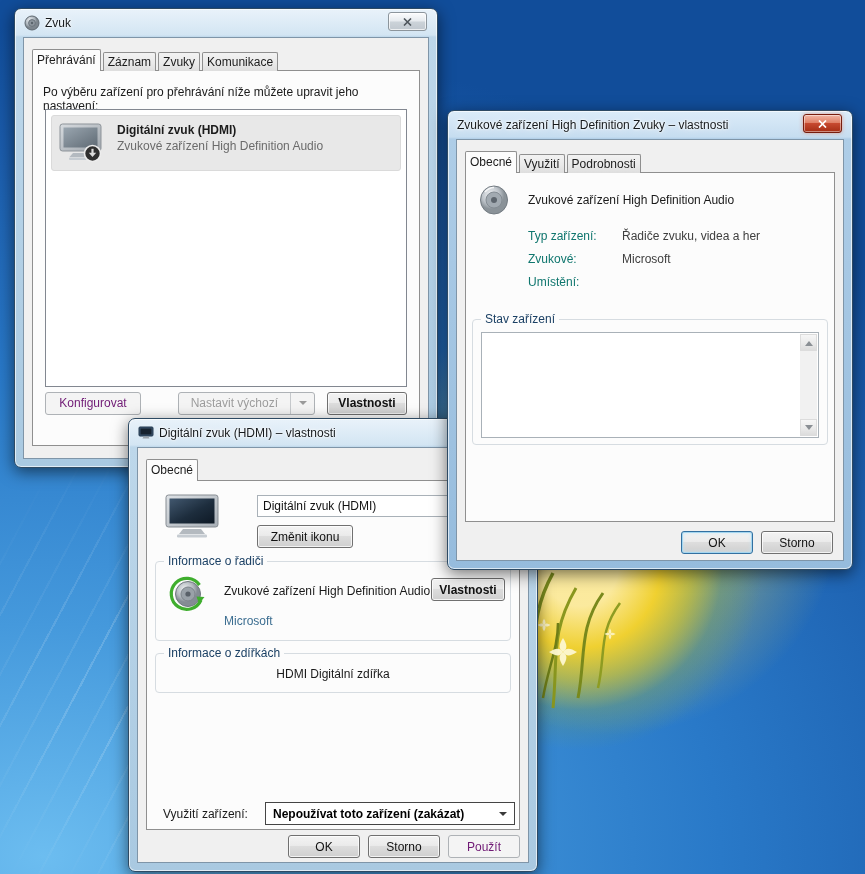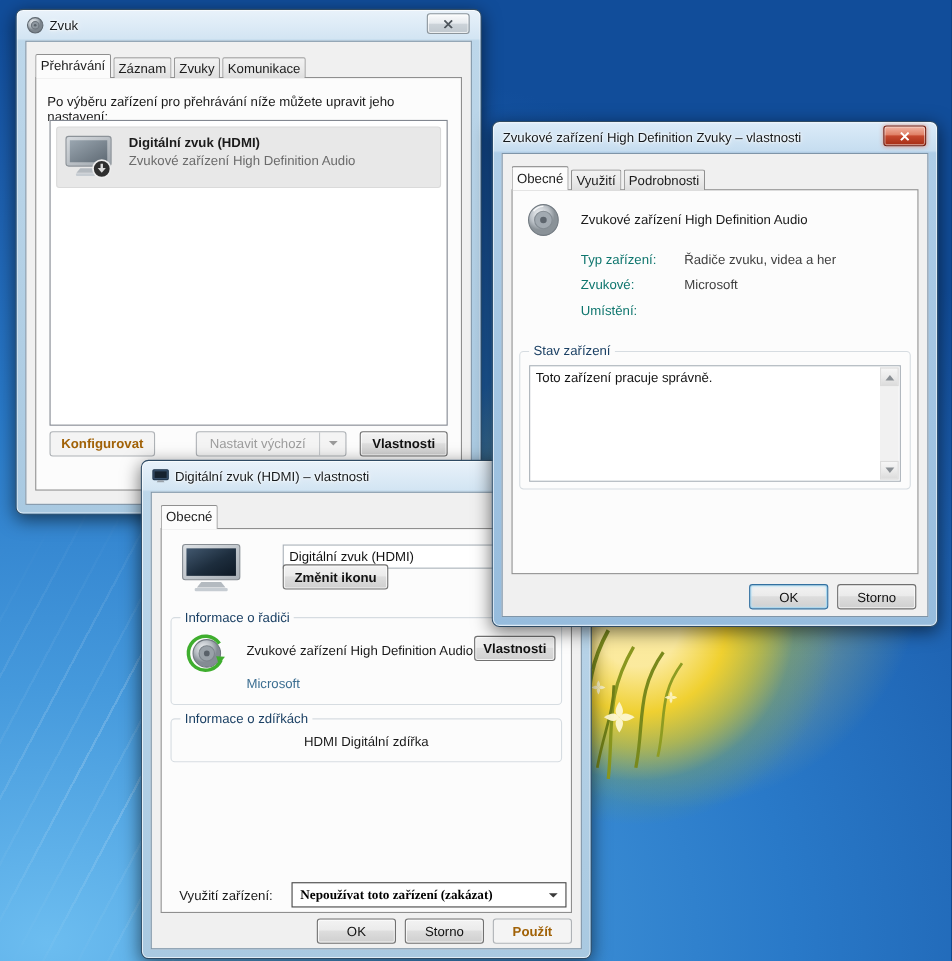--- a/index.html
+++ b/index.html
@@ -35,29 +35,29 @@
   .tabs{position:absolute;left:8px;top:11px;display:flex;z-index:5;}
   .tab{height:19px;line-height:18px;margin-top:3px;padding:0 4px;font-size:12px;color:#1c1c1c;
     background:linear-gradient(#f2f2f2,#eaeaea 55%,#dedede);border:1px solid #8f8f8f;border-bottom:0;
     border-radius:2px 2px 0 0;margin-right:2px;}
   .tab.active{height:22px;line-height:21px;margin-top:0;background:#fcfcfc;z-index:6;position:relative;}
   .page{position:absolute;background:#fcfcfc;border:1px solid #8f8f8f;}
   
   .btn{height:23px;padding:0 10px;font-size:12px;color:#121212;display:inline-flex;align-items:center;justify-content:center;
     background:linear-gradient(#f3f3f3,#ebebeb 45%,#dddddd 50%,#cfcfcf);border:1px solid #707070;border-radius:3px;
     box-shadow:inset 0 0 0 1px rgba(255,255,255,.75);white-space:nowrap;}
-  .btn.disabled{background:#f4f4f4;border-color:#aeb2b6;color:#a16207;box-shadow:none;font-weight:bold;}
+  .btn.disabled{background:#f4f4f4;border-color:#aeb2b6;color:#701a75;box-shadow:none;}
   .btn.focusdef{border-color:#3270a0;box-shadow:inset 0 0 0 1px #a4d6f0, inset 0 0 4px #bfe5f7;}
   .splitbtn{display:inline-flex;height:23px;border:1px solid #aeb2b6;border-radius:3px;background:#f4f4f4;color:#9d9d9d;}
   .splitbtn .main{padding:0 12px;display:flex;align-items:center;}
   .splitbtn .arrowpart{width:24px;display:flex;align-items:center;justify-content:center;border-left:1px solid #c6c9cc;}
   .tri-down{width:0;height:0;border:4px solid transparent;border-top:4px solid #9a9a9a;margin-top:4px;}
   .tri-down.dark{border-top-color:#3a3a3a;}
   .textbox{border:1px solid #a9b1b8;background:#fff;height:22px;font-size:12px;padding:0 5px;font-family:"Liberation Sans",sans-serif;color:#111;}
-  .combo{position:absolute;border:1px solid #454545;background:#fff;height:23px;display:flex;align-items:center;padding:0 7px;font-size:12px;color:#000;font-family:Liberation Serif, serif;}
+  .combo{position:absolute;border:1px solid #454545;background:#fff;height:23px;display:flex;align-items:center;padding:0 7px;font-size:12px;color:#000;}
   .combo .tri-down{margin-left:auto;}
   .groupbox{position:absolute;border:1px solid #d6dce1;border-radius:4px;}
   .legend{position:absolute;top:-8px;left:8px;background:#fcfcfc;padding:0 4px;color:#1b4064;font-size:12px;white-space:nowrap;}
   .linktext{color:#3c6e91;}
   
   .listbox{position:absolute;background:#fff;border:1px solid #828790;}
   .device-item{margin:5px;padding:6px 6px;display:flex;gap:12px;align-items:flex-start;background:#e8e8e8;border:1px solid #dadada;border-radius:3px;}
   .dev-name{font-weight:bold;color:#1b1b1b;line-height:16px;}
   .dev-sub{color:#6b6b6b;line-height:16px;}
   
@@ -212,21 +212,21 @@
                   <stop offset="1" stop-color="#0e1925"></stop>
                 </linearGradient>
             </defs>
             <rect x="3" y="2" width="52" height="32" rx="2.5" fill="url(#mg2)" stroke="#878d93"></rect>
             <rect x="6.5" y="5.5" width="45" height="25" fill="url(#sg2)"></rect>
             <path d="M20 36 h18 l4 5 h-26 z" fill="#b4bac0"></path>
             <rect x="14" y="41.5" width="30" height="3" rx="1.2" fill="#c6ccd2"></rect>
           </svg>
         </span>
         <input class="textbox" style="position: absolute; left: 110px; top: 14px; width: 196px;" value="Digitální zvuk (HDMI)">
-        <div class="btn" style="position:absolute;left:110px;top:32px;width:96px;font-weight:bold;">Změnit ikonu</div>
+        <div class="btn" style="position:absolute;left:110px;top:44px;width:96px;font-weight:normal;">Změnit ikonu</div>
 
         <div class="groupbox" style="left:8px;right:8px;top:80px;height:80px;">
           <span class="legend">Informace o řadiči</span>
           <span style="position:absolute;left:12px;top:14px;">
             <svg width="38" height="38" viewBox="0 0 38 38">
               <defs>
                   <radialGradient id="sp2" cx="38%" cy="32%">
                     <stop offset="0" stop-color="#f2f4f6"></stop>
                     <stop offset=".65" stop-color="#b6bcc2"></stop>
                     <stop offset="1" stop-color="#848c94"></stop>
@@ -306,21 +306,20 @@
             <span class="fvalue">Microsoft</span>
           </div>
           <div class="fieldrow">
             <span class="flabel">Umístění:</span>
           </div>
         </div>
 
         <div class="groupbox" style="left:6px;right:6px;top:146px;height:126px;">
           <span class="legend">Stav zařízení</span>
           <div class="statusarea" style="left:8px;right:8px;top:12px;height:106px;">
-            <div class="statustext">Toto zařízení pracuje správně.</div>
             <div class="vscroll">
               <div class="sarrow" style="top:0;">
                   <span class="tri-up-s"></span>
                 </div>
               <div class="sarrow" style="bottom:0;">
                   <span class="tri-down-s"></span>
                 </div>
             </div>
           </div>
         </div>

